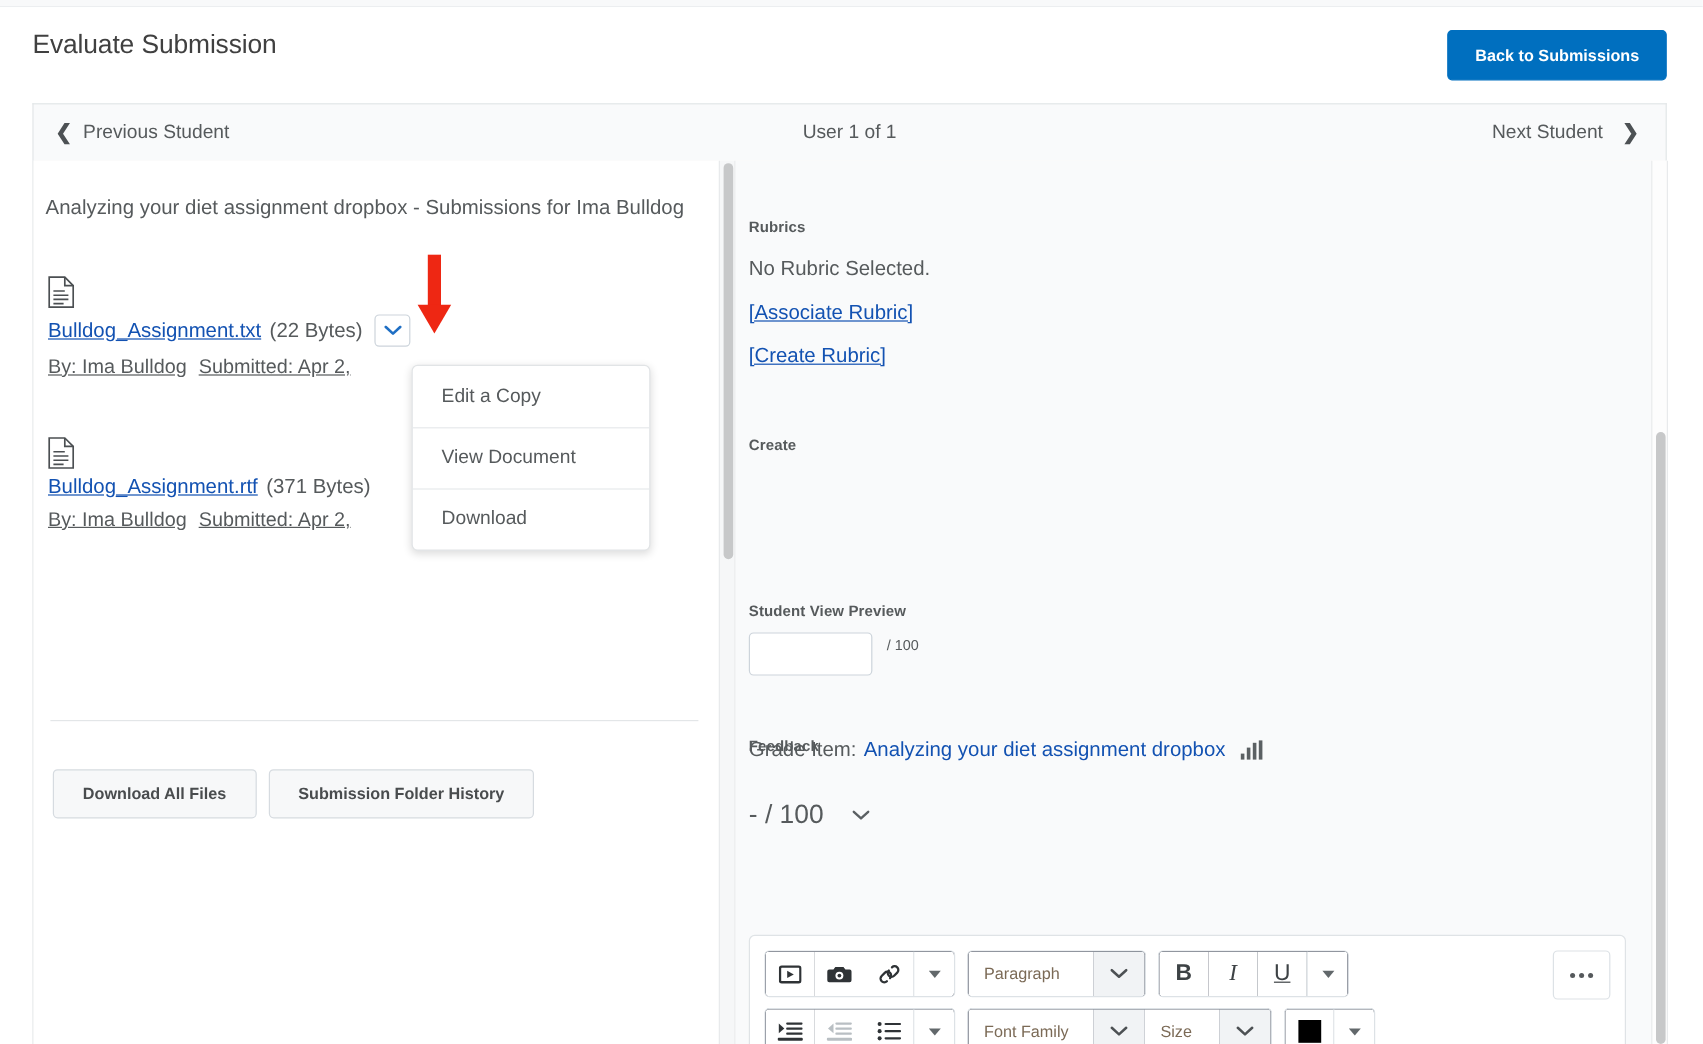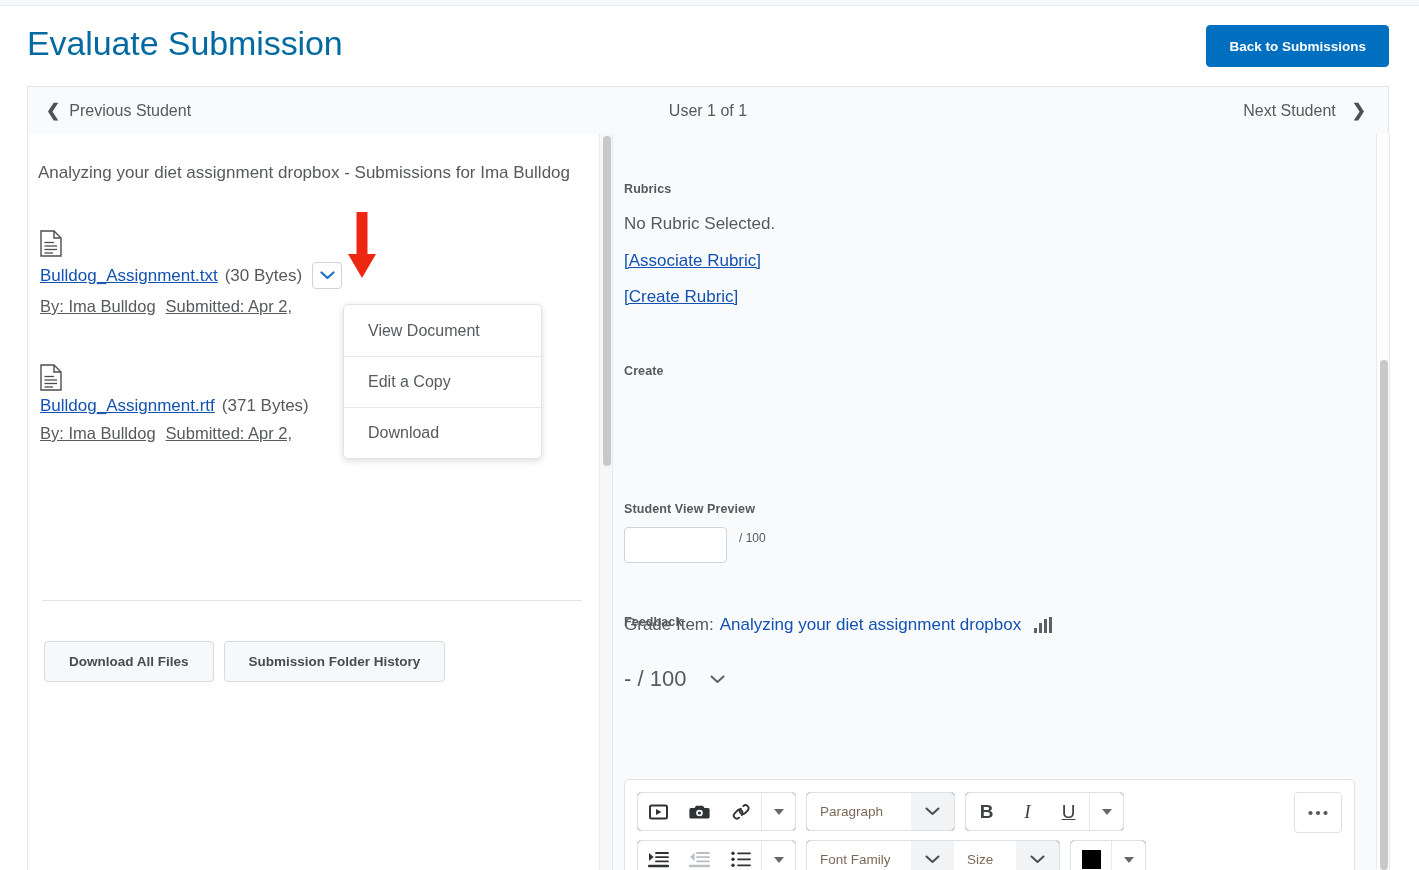--- a/index.html
+++ b/index.html
@@ -24,21 +24,21 @@
     border-bottom: 1px solid #eceef0;
   }
 
   
   .header {
     position: absolute; left: 0; top: 6px; width: 1419px; height: 74px;
     background: #ffffff;
   }
   .page-title {
     position: absolute; left: 27px; top: 18px;
-    font-size: 34px; font-weight: 400; color: #0369a1;
+    font-size: 22px; font-weight: 400; color: #404040;
     letter-spacing: -0.1px;
     white-space: nowrap;
   }
   .back-btn {
     position: absolute; right: 30px; top: 19px;
     height: 42px; padding: 0 22px;
     background: #006fbf;
     border: 1px solid #006fbf;
     border-radius: 4px;
     color: #ffffff;
@@ -307,21 +307,21 @@
           <path d="M14 1 v7 h7" fill="none" stroke="#4b4f52" stroke-width="1.4"></path>
           <g stroke="#4b4f52" stroke-width="1.3">
             <line x1="4.5" y1="12.5" x2="14" y2="12.5"></line>
             <line x1="4.5" y1="16" x2="17" y2="16"></line>
             <line x1="4.5" y1="19.5" x2="17" y2="19.5"></line>
             <line x1="4.5" y1="23" x2="13" y2="23"></line>
           </g>
         </svg>
         <div class="file-line" style="margin-top:5px;">
           <span class="file-name">Bulldog_Assignment.txt</span>
-          <span class="file-size">(30 Bytes)</span>
+          <span class="file-size">(22 Bytes)</span>
           <span class="caret-btn">
             <svg width="15" height="9" viewBox="0 0 15 9">
               <polyline points="1.5,1.5 7.5,7 13.5,1.5" fill="none" stroke="#1f6fc4" stroke-width="2.2" stroke-linecap="round" stroke-linejoin="round"></polyline>
             </svg>
           </span>
         </div>
         <div class="meta-line">
           <span>By: Ima Bulldog</span><span class="sep"></span><span>Submitted: Apr 2,</span>
         </div>
       </div>
@@ -519,22 +519,22 @@
 
       </div>
     </div>
 
     <div class="sb-track" style="left:1348px; top:0; width:14px; height:736px; background:#fdfdfd;">
       <div class="sb-thumb" style="left:3px; top:226px; width:8px; height:510px;"></div>
     </div>
   </div>
 
   <div class="menu">
+    <div class="menu-item">Edit a Copy</div>
     <div class="menu-item">View Document</div>
-    <div class="menu-item">Edit a Copy</div>
     <div class="menu-item">Download</div>
   </div>
 
   <svg class="red-arrow" width="34" height="72" viewBox="0 0 34 72">
     <rect x="11.5" y="0" width="11" height="46" fill="#ee2713"></rect>
     <polygon points="3,42 31,42 17,66" fill="#ee2713"></polygon>
   </svg>
 
 </div>
 

